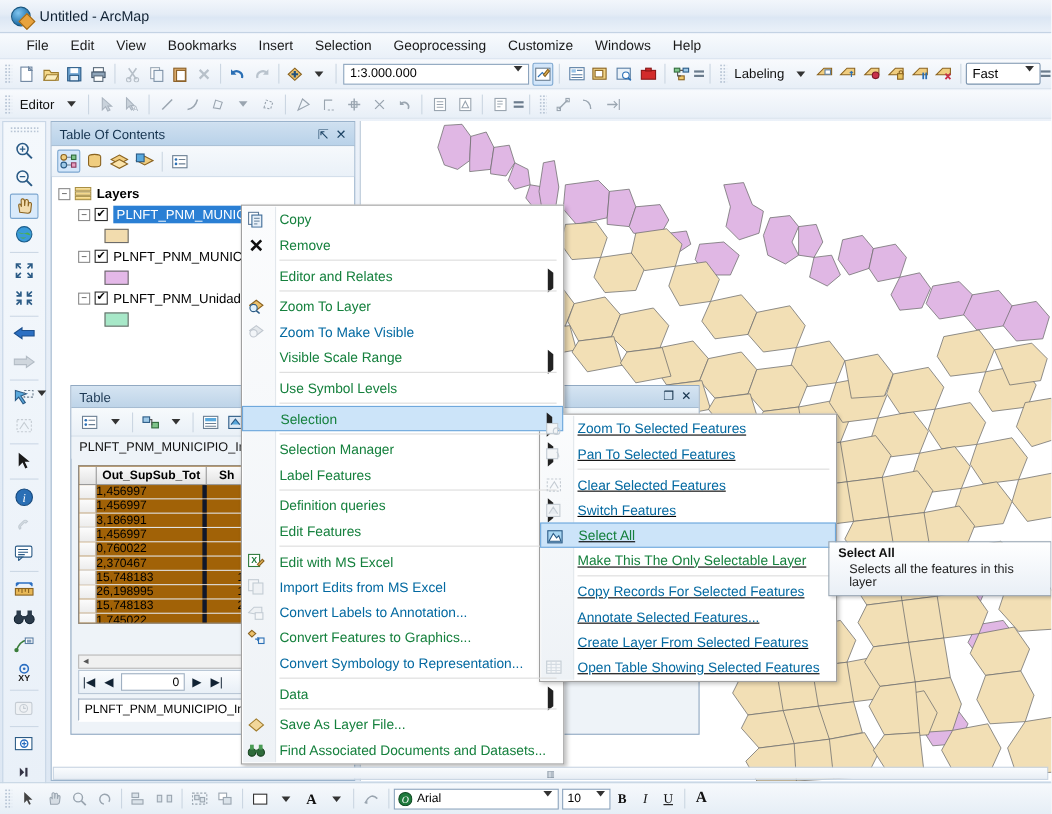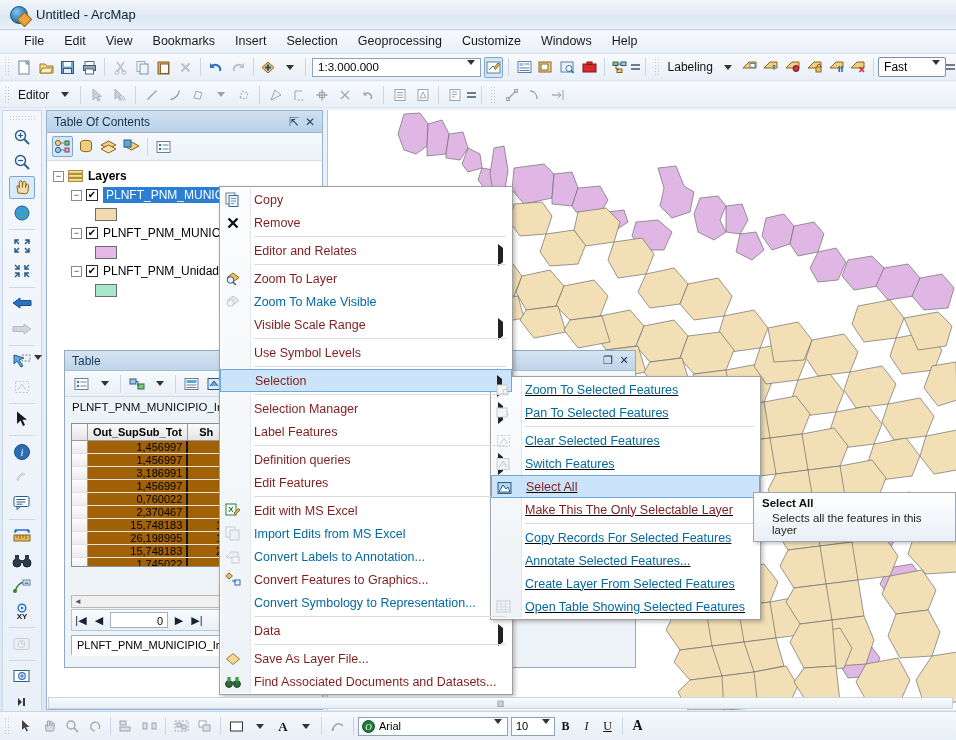--- a/index.html
+++ b/index.html
@@ -160,21 +160,21 @@
   }
   .grid { position:absolute; left:6px; top:72px; width:155px; height:144px; background:#a16207;
     border:1px solid #8e8e8e; overflow:hidden; }
   .ghead { display:flex; height:17px; background:linear-gradient(#fbfbfb,#e3e3e3);
     border-bottom:1px solid #9a9a9a; font-size:11px; font-weight:bold; }
   .ghead .hc { border-right:1px solid #9a9a9a; display:flex; align-items:center;
     justify-content:center; white-space:nowrap; }
   .hc0{width:17px}.hc1{width:110px}.hc2{width:40px}
   .grow { display:flex; height:13px; font-size:11px; border-bottom:1px solid #e2e2e2; }
   .gc0 { width:17px; background:linear-gradient(#fcfcfc,#ececec); border-right:1px solid #9a9a9a; }
-  .gc1 { width:110px; text-align:right; padding-right:4px; border-right:2px solid #0f172a;
+  .gc1 { width:110px; padding-right:4px; border-right:4px solid #0f172a;
     line-height:13px; overflow:hidden; }
   .gc2 { width:40px; text-align:right; padding-right:3px; line-height:13px; overflow:hidden; }
   .ghscroll { position:absolute; left:6px; top:244px; width:155px; height:13px;
     background:#f0f0f0; border:1px solid #b8b8b8; display:flex; align-items:center; padding-left:2px;
     font-size:8px; color:#555; }
   .gnav { position:absolute; left:6px; top:258px; width:155px; height:22px;
     background:linear-gradient(#fafcfe,#e8eff6); border:1px solid #b9c7d6;
     display:flex; align-items:center; font-size:11px; }
   .gnav .nb { width:18px; text-align:center; color:#123; cursor:default; }
   .gnav .numbox { width:58px; height:16px; background:#fff; border:1px solid #9fb0c2;
@@ -193,21 +193,21 @@
   .ctxmenu {
     position:absolute; left:219px; top:186px; width:294px;
     background:#ffffff; border:1px solid #a0a0a0;
     box-shadow:2px 2px 4px rgba(0,0,0,.25); padding:1px 0;
   }
   .ctxmenu .gutter {
     position:absolute; left:1px; top:1px; bottom:1px; width:30px;
     background:linear-gradient(#fbfcfd,#eef2f6); border-right:1px solid #e2e7ec;
   }
   .ci { position:relative; height:23px; display:flex; align-items:center;
-    padding-left:34px; font-size:12.5px; color:#7f1d1d; cursor:default; z-index:2; }
+    padding-left:34px; font-size:12.5px; color:#15803d; cursor:default; z-index:2; }
   .ci .ico { position:absolute; left:4px; top:3px; width:17px; height:17px;
     display:flex; align-items:center; justify-content:center; font-size:12px; }
   .ci.dis { color:#0369a1; }
   .ci .sub { position:absolute; right:9px; top:9px; }
   .ci.hl { background:#ccE4f9; border:1px solid #6fa8dc; height:23px; }
   .csep { height:1px; background:#dcdcdc; margin:2px 6px 2px 34px; position:relative; z-index:2; }
 
   
   .submenu {
     position:absolute; left:490px; top:376px; width:271px;

